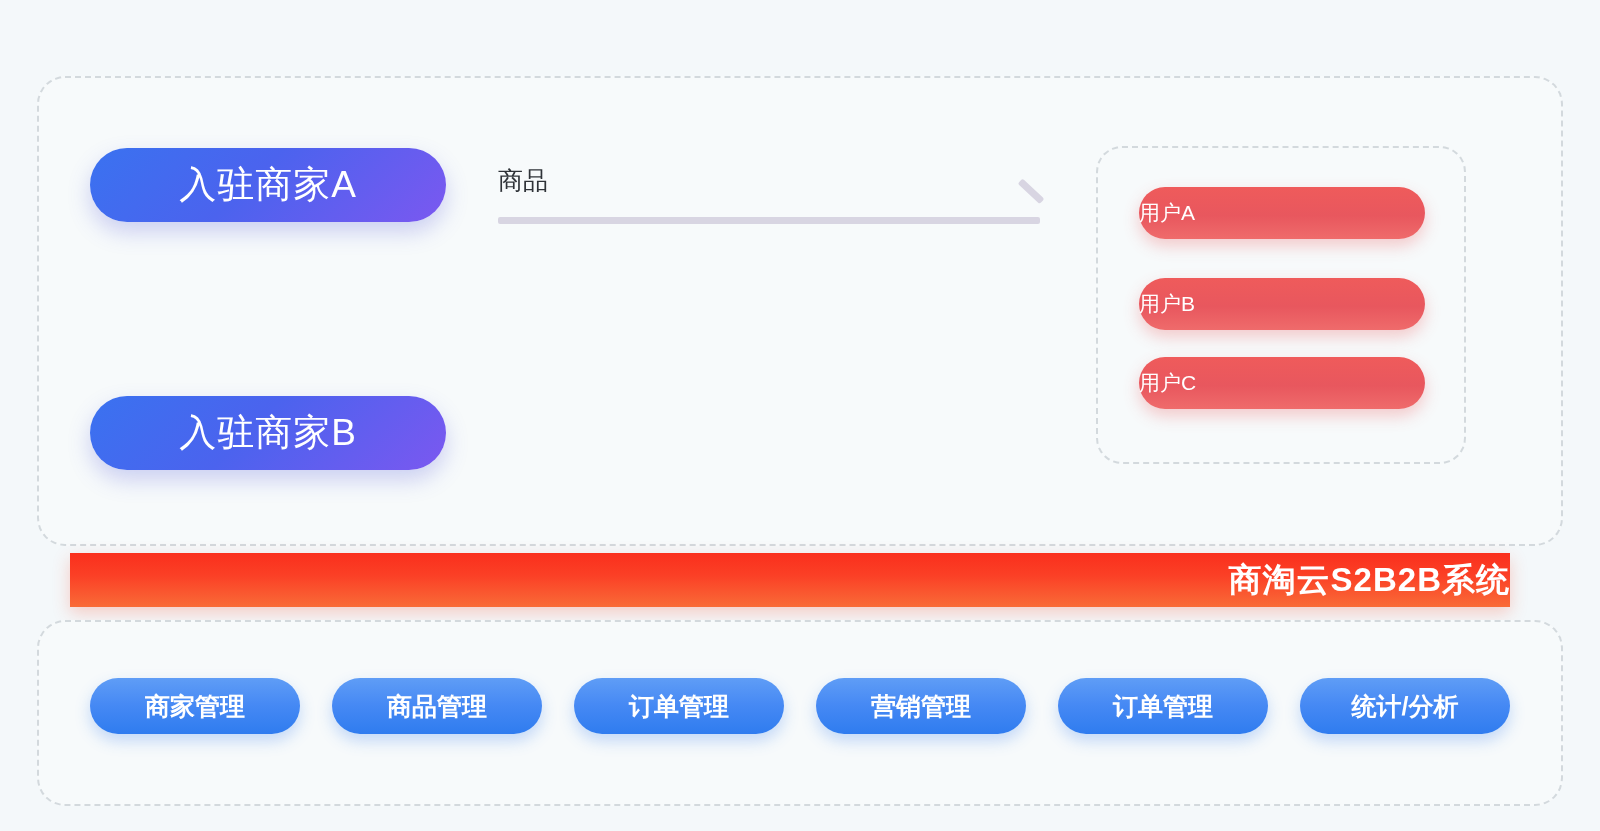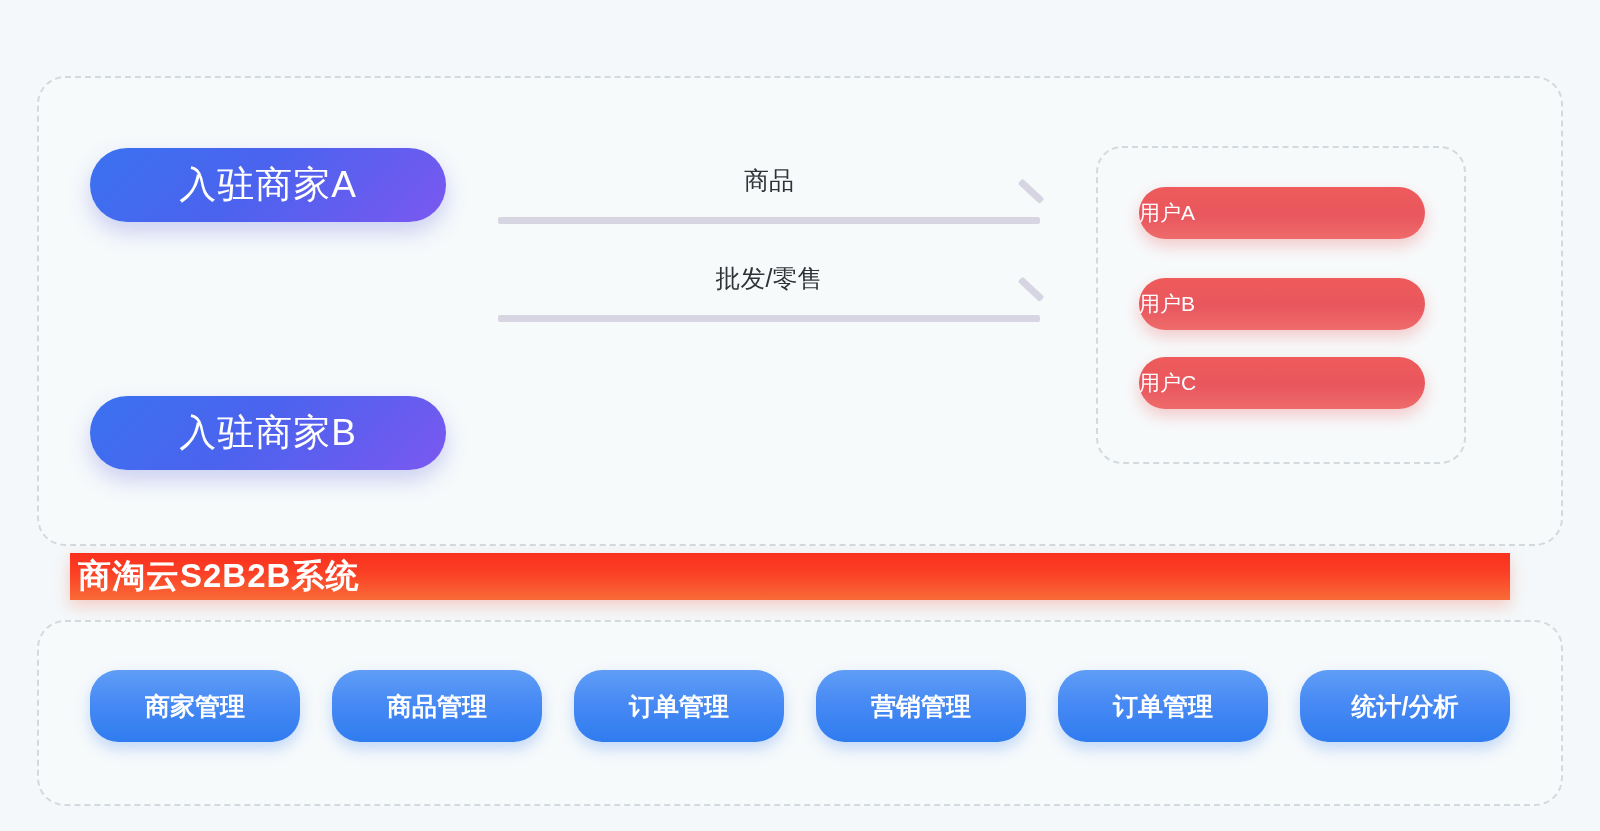--- a/index.html
+++ b/index.html
@@ -100,21 +100,21 @@
   }
   #flow-0 { top: 165px; }
   #flow-1 { top: 263px; }
   #flow-2 { top: 360px; }
 
   .flow-label {
     position: absolute;
     left: 0;
     top: 0;
     width: 542px;
-    text-align: center;
+    text-align: left;
     font-size: 25px;
     color: #2f3338;
     font-weight: 500;
     line-height: 30px;
   }
   .flow-line {
     position: absolute;
     left: 0;
     top: 52px;
     width: 542px;
@@ -141,26 +141,26 @@
     transform: rotate(-43deg);
     transform-origin: left center;
   }
 
   
   #system-banner {
     position: absolute;
     left: 70px;
     top: 553px;
     width: 1440px;
-    height: 47px;
+    height: 54px;
     background: linear-gradient(180deg, #fa2f1c 0%, #fb4026 42%, #f96b37 100%);
     box-shadow: 0 6px 16px rgba(249, 70, 40, 0.25);
     display: flex;
     align-items: center;
-    justify-content: flex-start;
+    justify-content: flex-end;
     box-sizing: border-box;
     padding-left: 8px;
   }
   #system-banner-label {
     color: #ffffff;
     font-size: 33px;
     font-weight: 700;
     letter-spacing: 1px;
   }
 
@@ -169,21 +169,21 @@
     position: absolute;
     left: 90px;
     top: 678px;
     width: 1420px;
     height: 56px;
     display: flex;
     align-items: center;
     gap: 32px;
   }
   .module-pill {
-    height: 72px;
+    height: 56px;
     flex: 1 1 0;
     border-radius: 28px;
     background: linear-gradient(180deg, #5f9df6 0%, #4689f4 48%, #2f7cef 100%);
     box-shadow: 0 7px 15px rgba(56, 128, 240, 0.28);
     display: flex;
     align-items: center;
     justify-content: center;
     color: #ffffff;
     font-size: 25px;
     font-weight: 600;
@@ -204,25 +204,20 @@
   <div class="merchant-pill" id="merchant-b">
     <span>入驻商家B</span>
   </div>
 
   <div class="flow" id="flow-0">
     <div class="flow-label">商品</div>
     <div class="flow-line"></div>
     <div class="flow-head right"></div>
   </div>
 
-  <div class="flow" id="flow-1">
-    <div class="flow-label">批发/零售</div>
-    <div class="flow-line"></div>
-    <div class="flow-head right"></div>
-  </div>
 
 
   <div class="dashed-box" id="users-frame"></div>
   <div class="user-pill" id="user-a">
     <span>用户A</span>
   </div>
   <div class="user-pill" id="user-b">
     <span>用户B</span>
   </div>
   <div class="user-pill" id="user-c">

